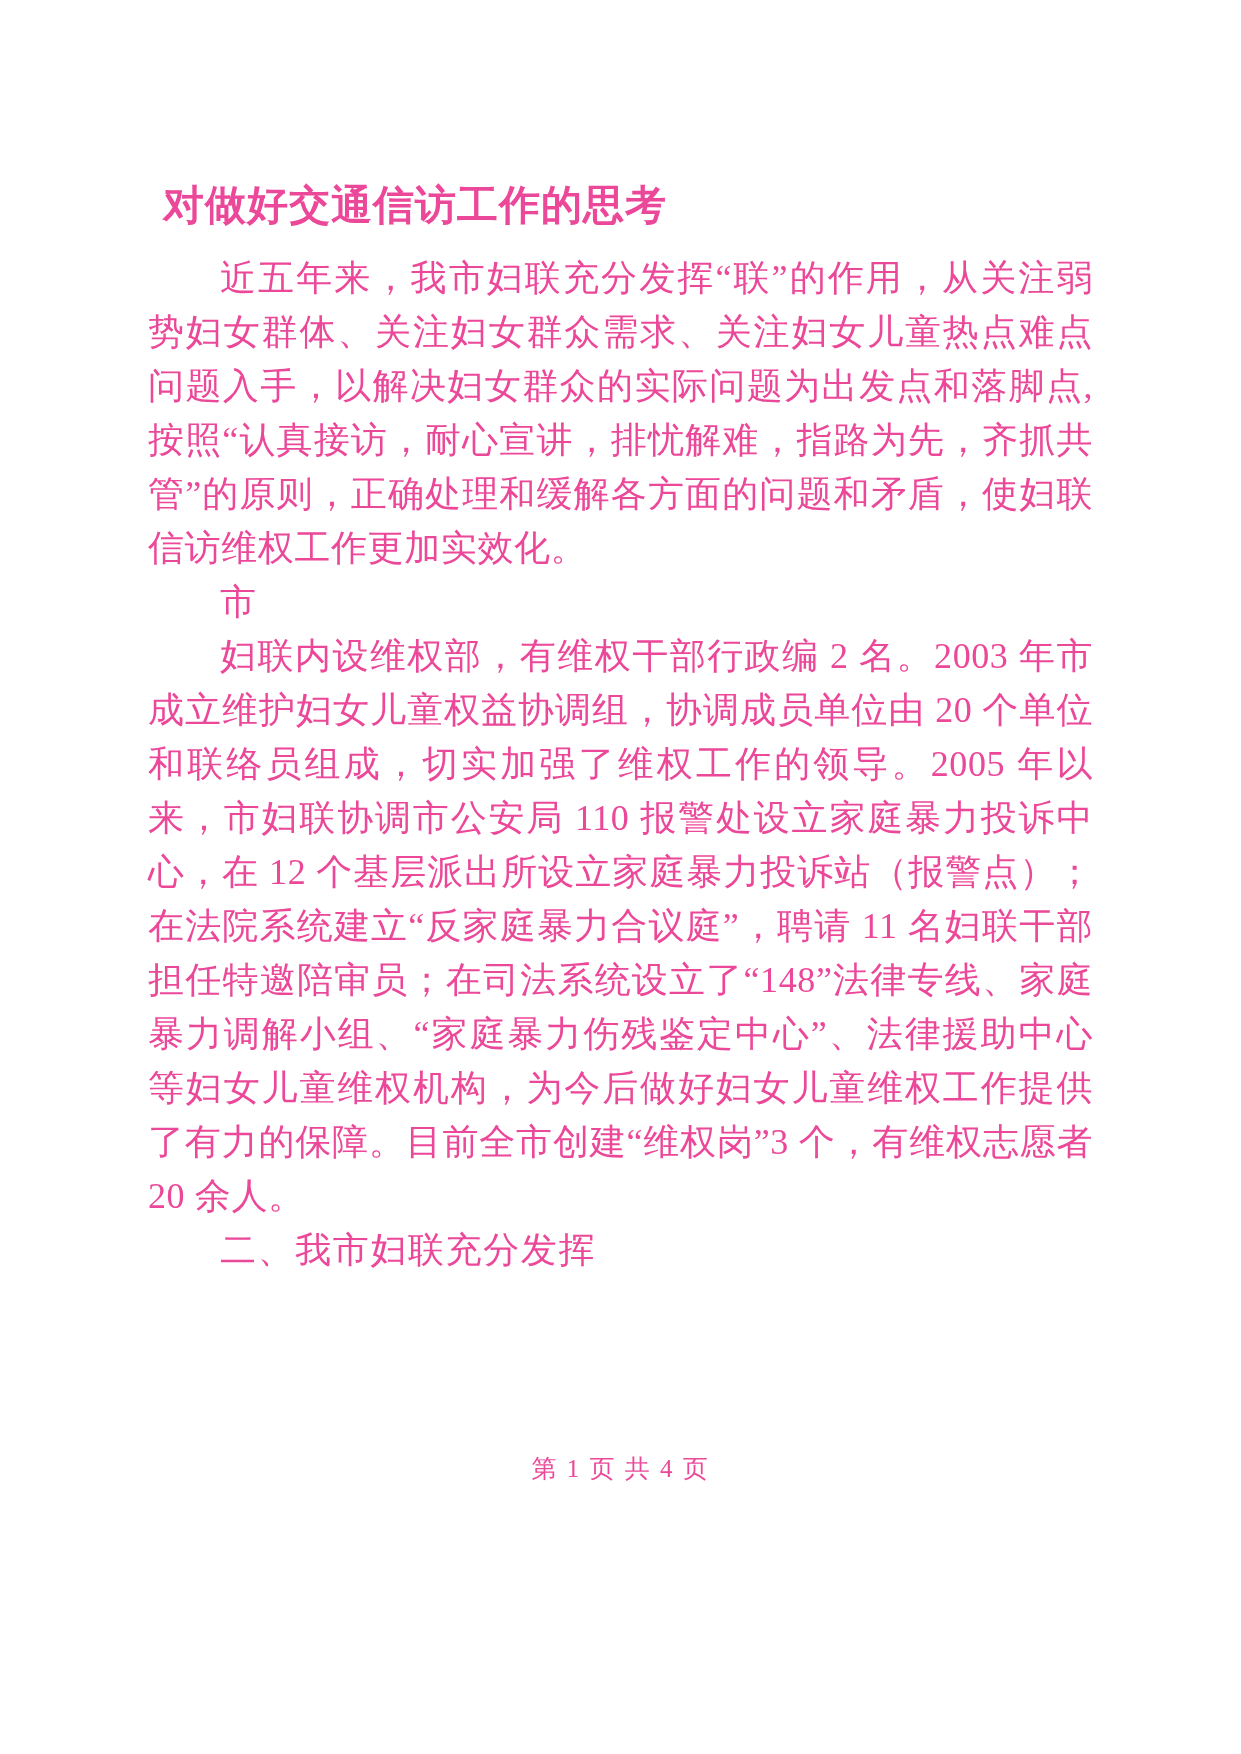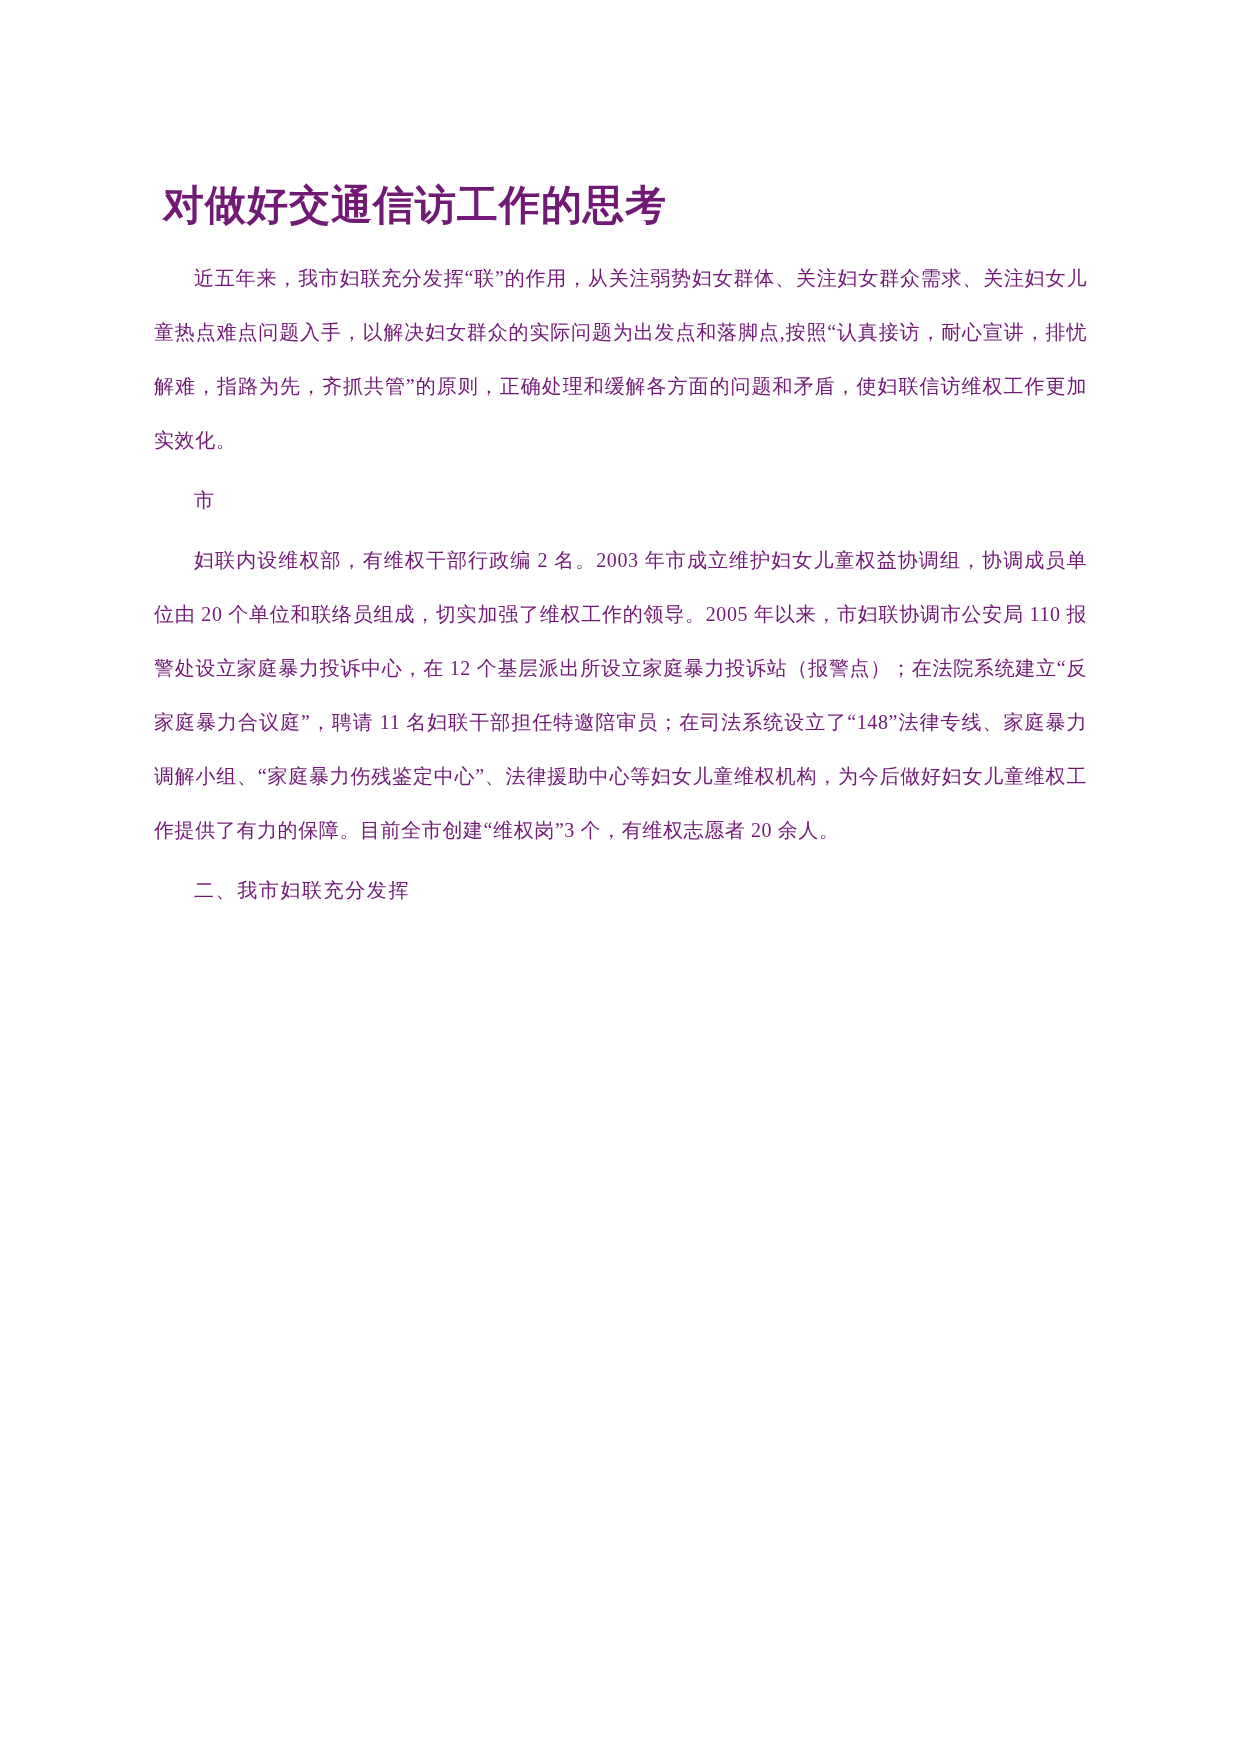--- a/index.html
+++ b/index.html
@@ -7,44 +7,44 @@
     padding: 0;
     background: #ffffff;
   }
   .page {
     position: relative;
     width: 1241px;
     height: 1690px;
     background: #ffffff;
     box-sizing: border-box;
     font-family: "Liberation Serif", serif;
-    color: #701a75;
+    color: #ec4899;
     overflow: hidden;
   }
   .content {
     position: absolute;
     left: 148px;
     top: 178px;
     width: 945px;
   }
   .doc-title {
     font-family: "Liberation Serif", serif;
     font-size: 41px;
     font-weight: bold;
     letter-spacing: 1px;
     text-align: left;
     margin: 0 0 18px 15px;
     line-height: 1.35;
   }
   .para {
-    font-size: 20px;
+    font-size: 36px;
     line-height: 54px;
     text-align: justify;
     text-justify: inter-ideograph;
-    margin: 6px;
+    margin: 0;
     text-indent: 2em;
     letter-spacing: 0.6px;
   }
   .para.loose {
     letter-spacing: 1.6px;
   }
   .footer {
     position: absolute;
     left: 0;
     right: 0;
@@ -61,13 +61,14 @@
 <div class="page">
   <div class="content">
     <h1 class="doc-title">对做好交通信访工作的思考</h1>
 
     <p class="para">近五年来，我市妇联充分发挥“联”的作用，从关注弱势妇女群体、关注妇女群众需求、关注妇女儿童热点难点问题入手，以解决妇女群众的实际问题为出发点和落脚点,按照“认真接访，耐心宣讲，排忧解难，指路为先，齐抓共管”的原则，正确处理和缓解各方面的问题和矛盾，使妇联信访维权工作更加实效化。</p>
     <p class="para loose">市</p>
     <p class="para">妇联内设维权部，有维权干部行政编 2 名。2003 年市成立维护妇女儿童权益协调组，协调成员单位由 20 个单位和联络员组成，切实加强了维权工作的领导。2005 年以来，市妇联协调市公安局 110 报警处设立家庭暴力投诉中心，在 12 个基层派出所设立家庭暴力投诉站（报警点）；在法院系统建立“反家庭暴力合议庭”，聘请 11 名妇联干部担任特邀陪审员；在司法系统设立了“148”法律专线、家庭暴力调解小组、“家庭暴力伤残鉴定中心”、法律援助中心等妇女儿童维权机构，为今后做好妇女儿童维权工作提供了有力的保障。目前全市创建“维权岗”3 个，有维权志愿者 20 余人。</p>
     <p class="para loose">二、我市妇联充分发挥</p>
   </div>
 
+  <div class="footer">第 1 页  共 4 页</div>
 </div>
 
 </body></html>

